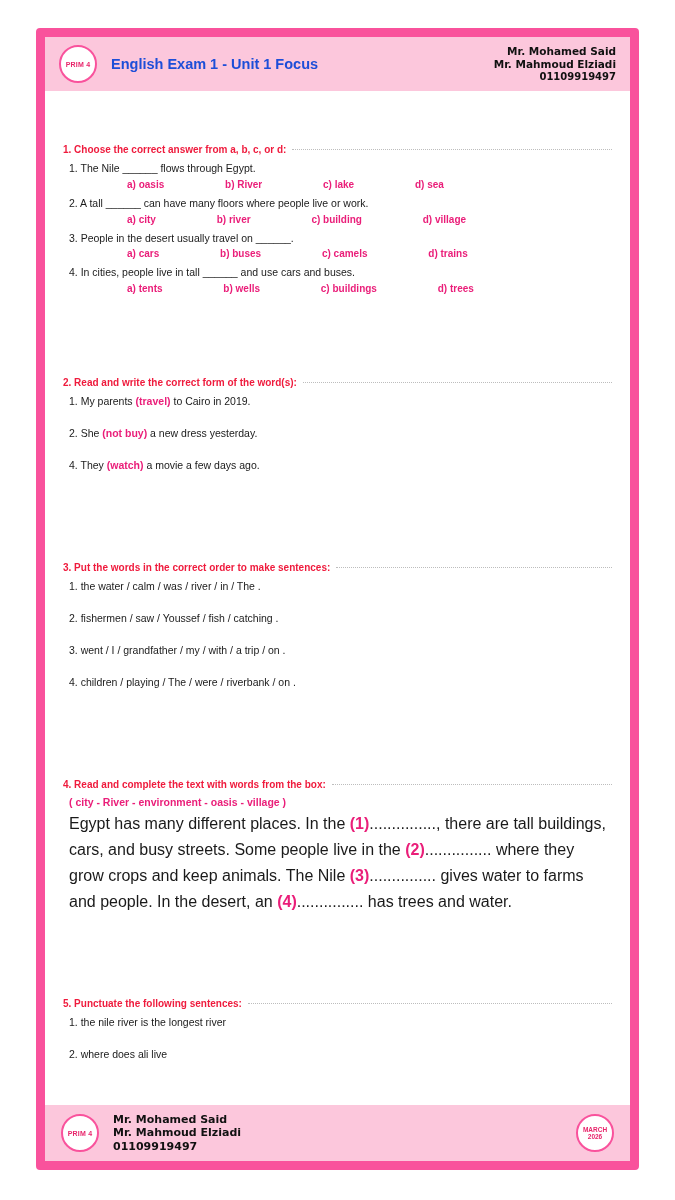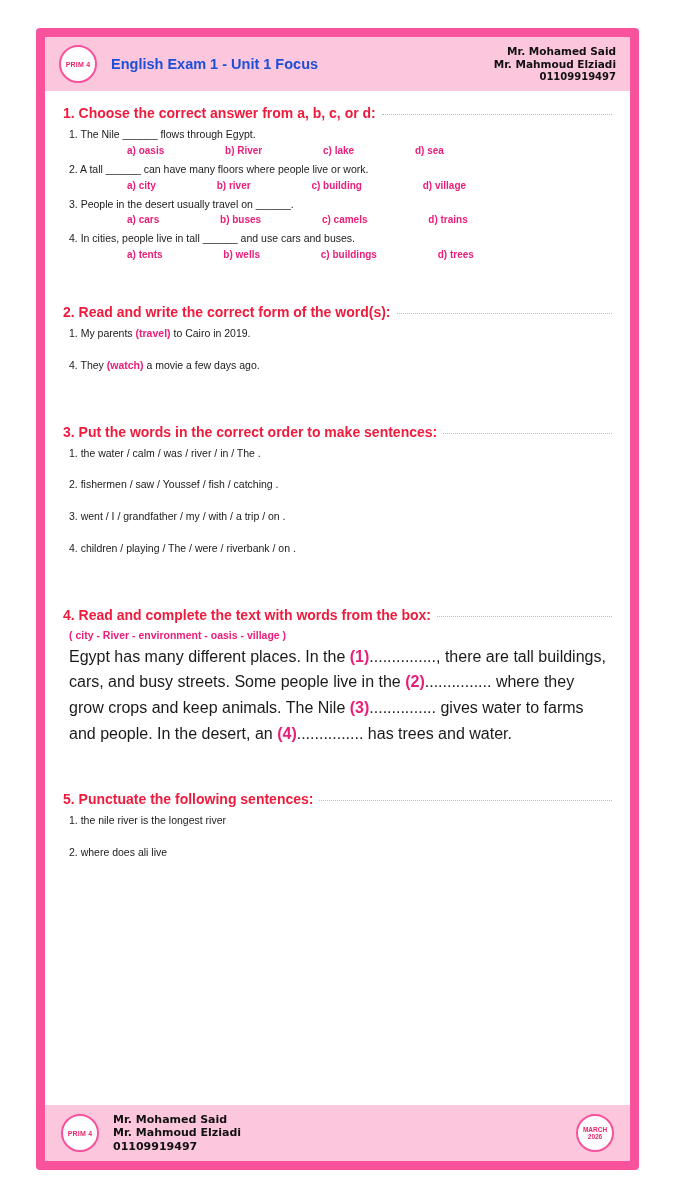--- a/index.html
+++ b/index.html
@@ -74,22 +74,23 @@
   }
   .sec-head {
     display: flex;
     align-items: baseline;
     gap: 6px;
     margin-bottom: 6px;
   }
   .sec-title {
     color: #ef1b3d;
     font-weight: bold;
-    font-size: 14px;
+    font-size: 10px;
     white-space: nowrap;
+    margin-top: 39px;
   }
   .dotline {
     flex: 1 1 auto;
     border-bottom: 1px dotted #bdbdbd;
     transform: translateY(-3px);
   }
   .q {
     font-size: 10.5px;
     color: #1a1a1a;
     margin: 4px 0 2px 6px;
@@ -213,20 +214,23 @@
 
       <div class="sec">
         <div class="sec-head">
           <span class="sec-title">2. Read and write the correct form of the word(s):</span>
           <span class="dotline"></span>
         </div>
         <div class="q q-space">
           <span>1. My parents </span><span class="pink">(travel)</span><span> to Cairo in 2019.</span>
         </div>
         <div class="q q-space">
+          <span>2. She </span><span class="pink">(not buy)</span><span> a new dress yesterday.</span>
+        </div>
+        <div class="q q-space">
           <span>4. They </span><span class="pink">(watch)</span><span> a movie a few days ago.</span>
         </div>
       </div>
 
       <div class="gap-lg"></div>
 
       <div class="sec">
         <div class="sec-head">
           <span class="sec-title">3. Put the words in the correct order to make sentences:</span>
           <span class="dotline"></span>

